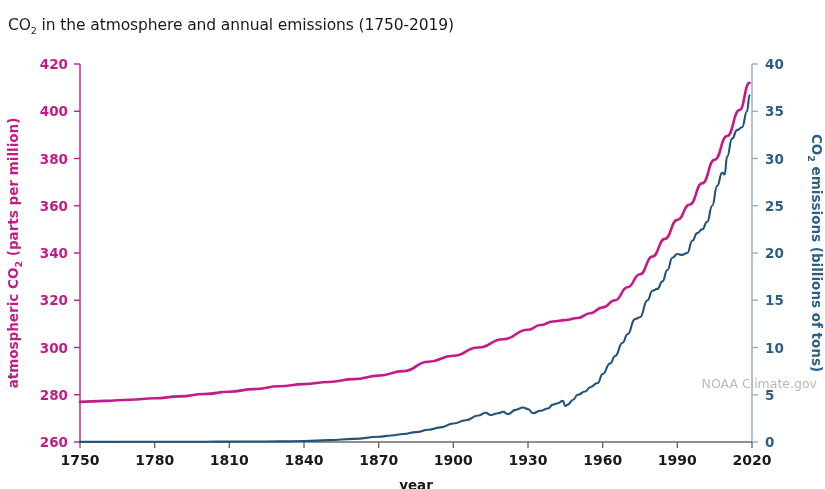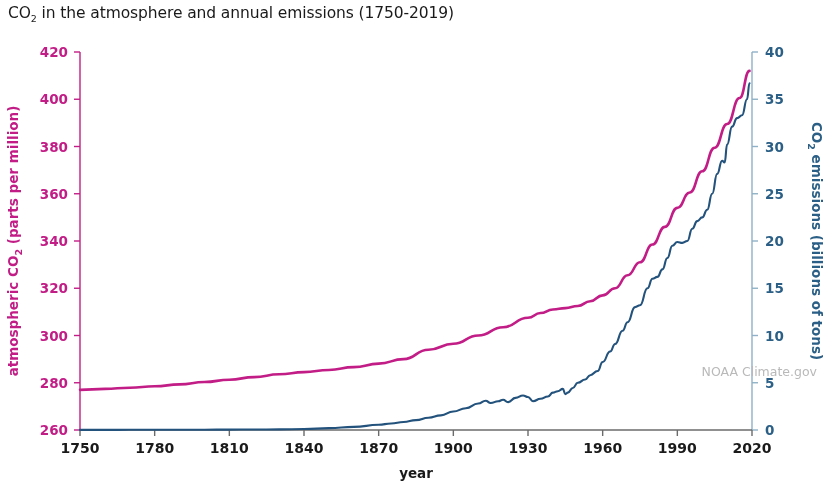--- a/index.html
+++ b/index.html
@@ -9,21 +9,21 @@
   }
   body {
     width: 825px;
     height: 489px;
     font-family: "DejaVu Sans", "Liberation Sans", sans-serif;
     overflow: hidden;
     position: relative;
   }
   #figure {
     position: absolute;
-    left: 0; top: 0;
+    left: 0; top: 12px;
     width: 825px;
     height: 383px;
   }
   .chart-title {
     position: absolute;
     left: 8px;
     top: 4px;
     font-size: 15.5px;
     color: #1a1a1a;
     letter-spacing: -0.1px;

